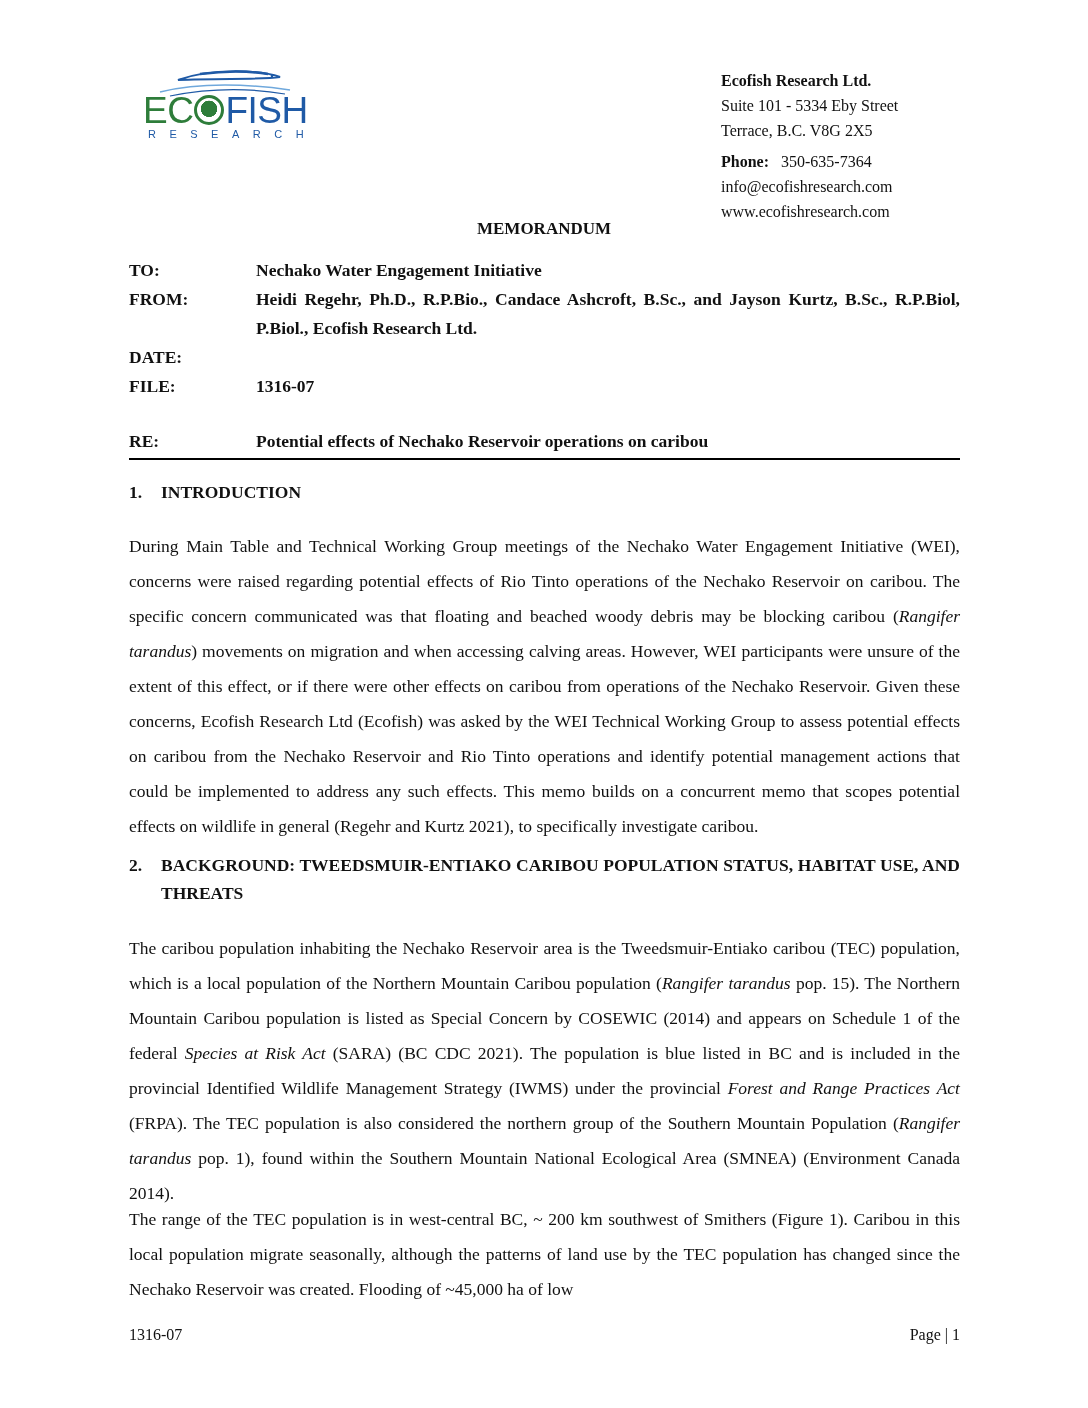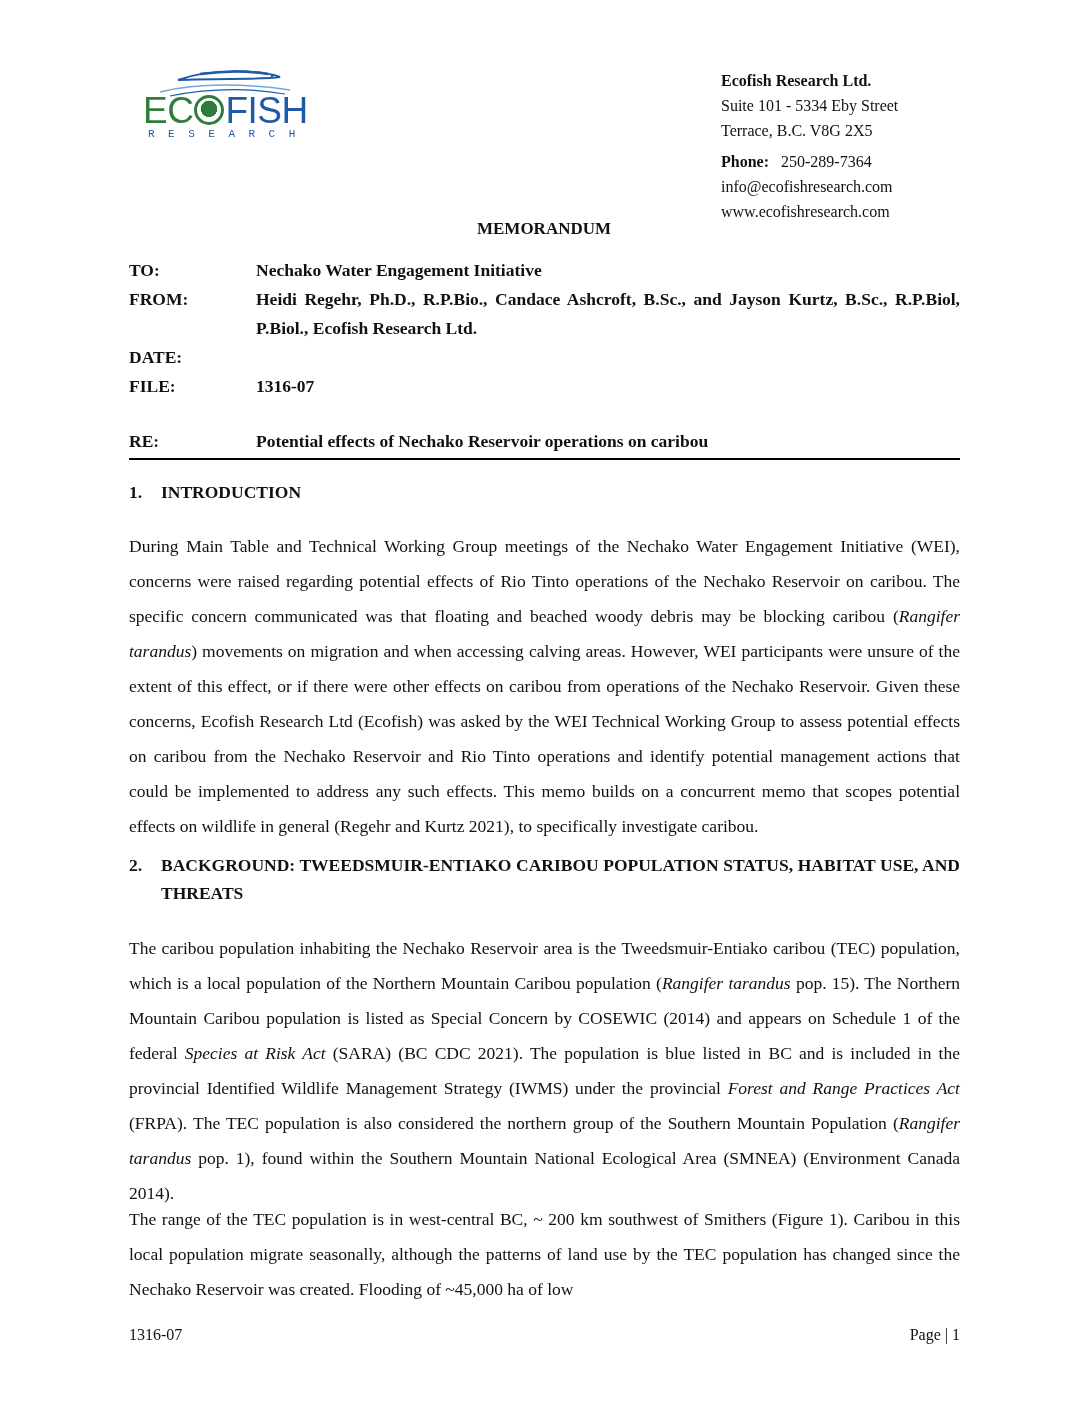--- a/index.html
+++ b/index.html
@@ -7,21 +7,21 @@
          font-family: "Liberation Serif", "DejaVu Serif", serif; color: #111; }
   .logo { position: absolute; left: 140px; top: 68px; width: 190px; height: 76px; }
   .logo svg { display: block; }
   .logo-word { position: absolute; left: 3px; top: 24px; font-family: Liberation Sans, sans-serif;
                font-size: 37px; letter-spacing: -0.5px; line-height: 1; }
   .logo-word .eco { color: #2e7d3a; }
   .logo-word .o { display: inline-block; width: 30px; height: 30px; border-radius: 50%;
                   border: 3px solid #2e7d3a; box-sizing: border-box; vertical-align: -2px; margin: 0 1px;
                   background: radial-gradient(circle at 50% 45%, #2e7d3a 0 45%, #fff 47%); }
   .logo-word .fish { color: #1f5aa6; }
-  .logo-sub { position: absolute; left: 8px; top: 60px; font-family: Liberation Mono, monospace;
+  .logo-sub { position: absolute; left: 8px; top: 60px; font-family: Liberation Sans, sans-serif;
               font-size: 11px; letter-spacing: 13.5px; color: #1f5aa6; }
 
   .addr { position: absolute; left: 721px; top: 68px; font-size: 16px; line-height: 25px; }
   .addr .b { font-weight: bold; }
   .addr .gap { height: 6px; }
 
   .memo-title { position: absolute; left: 0; right: 0; top: 219px; text-align: center;
                 font-weight: bold; font-size: 17px; }
 
   .hdr { position: absolute; left: 129px; width: 831px; font-weight: bold; font-size: 17.5px; }
@@ -57,21 +57,21 @@
     <span class="eco">EC</span><span class="o"></span><span class="fish">FISH</span>
   </div>
   <div class="logo-sub">RESEARCH</div>
 </div>
 
 <div class="addr">
   <div class="b">Ecofish Research Ltd.</div>
   <div>Suite 101 - 5334 Eby Street</div>
   <div>Terrace, B.C.  V8G 2X5</div>
   <div class="gap"></div>
-  <div><span class="b">Phone:</span>&nbsp;&nbsp;&nbsp;<span>250-289-7364</span></div>
+  <div><span class="b">Phone:</span>&nbsp;&nbsp;&nbsp;<span>350-635-7364</span></div>
   <div>info@ecofishresearch.com</div>
   <div>www.ecofishresearch.com</div>
 </div>
 
 <div class="memo-title">MEMORANDUM</div>
 
 <div class="hdr" style="top:256px;">
   <div class="row">
     <div class="lab">TO:</div>
     <div class="val">Nechako Water Engagement Initiative</div>

